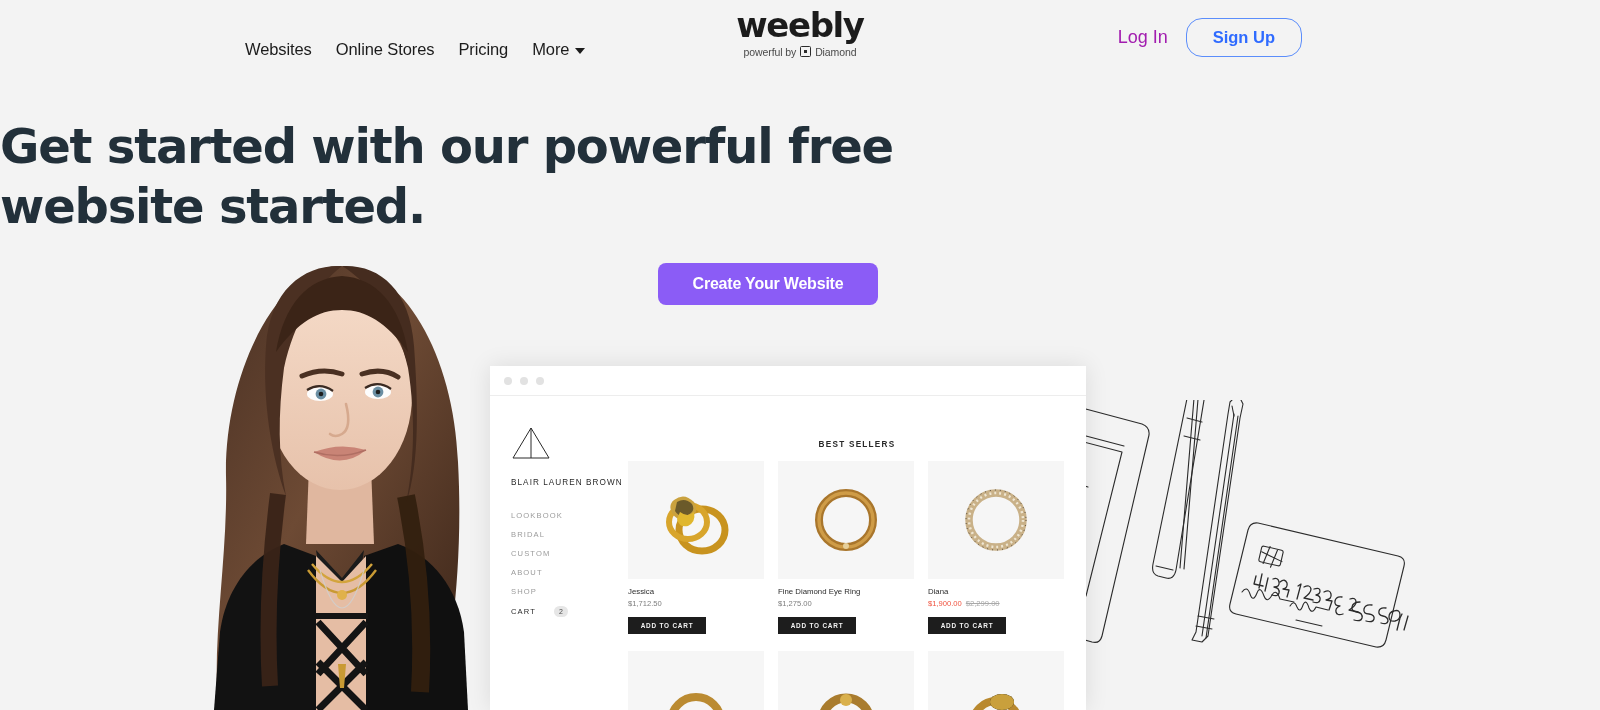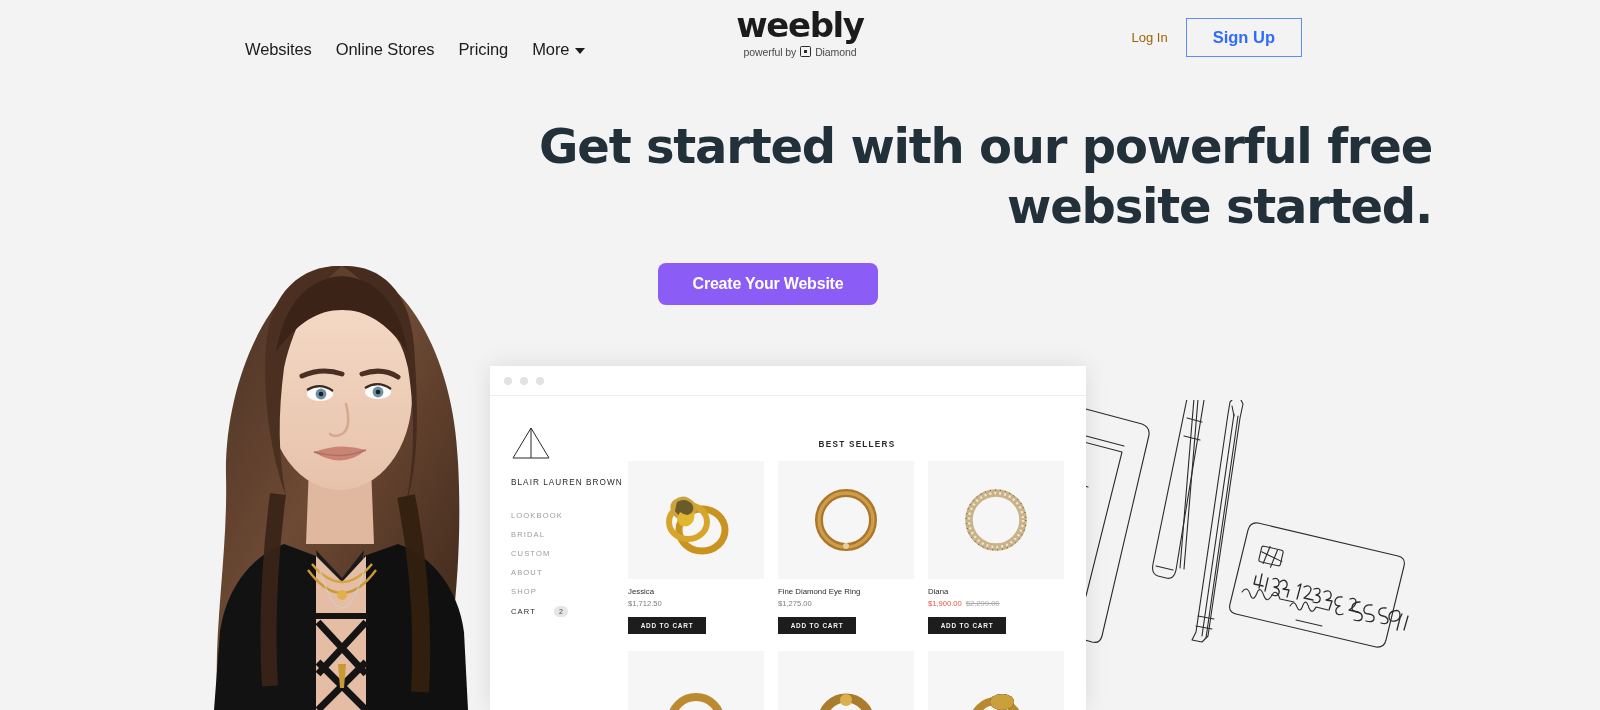--- a/index.html
+++ b/index.html
@@ -51,33 +51,33 @@
     width: 11px; height: 11px; border: 1.5px solid #2b2b2b;
     border-radius: 1.5px; display: inline-flex;
     align-items: center; justify-content: center;
   }
   .square-glyph i { width: 3px; height: 3px; background: #2b2b2b; display: block; }
 
   .nav-right {
     position: absolute; right: 298px; top: 18px;
     display: flex; align-items: center; gap: 18px;
   }
-  .login-link { font-size: 13px; color: #a16207; cursor: pointer; text-align: right; }
+  .login-link { font-size: 18px; color: #a21caf; cursor: pointer; text-align: right; }
   .signup-btn {
-    border: 1px solid #5b8dfb; border-radius: 0;
+    border: 1px solid #5b8dfb; border-radius: 16px;
     color: #2f6bff; background: transparent;
     font-size: 16.5px; font-weight: bold;
     padding: 9px 26px; cursor: pointer;
     font-family: "Liberation Sans", sans-serif;
   }
 
   
   .hero-title {
     position: absolute; top: 122px; left: 0; width: 1432px;
-    text-align: right;
+    text-align: left;
     font-size: 48px; font-weight: bold; color: #22303a;
     line-height: 1.0; letter-spacing: -1.2px;
     font-family: "DejaVu Sans", sans-serif;
   }
   .hero-title .l2 { display: block; margin-top: 12px; }
 
   .cta-btn {
     position: absolute; top: 263px; left: 658px;
     width: 220px; height: 42px;
     background: #8b5cf6; color: #ffffff; border: none; border-radius: 8px;

